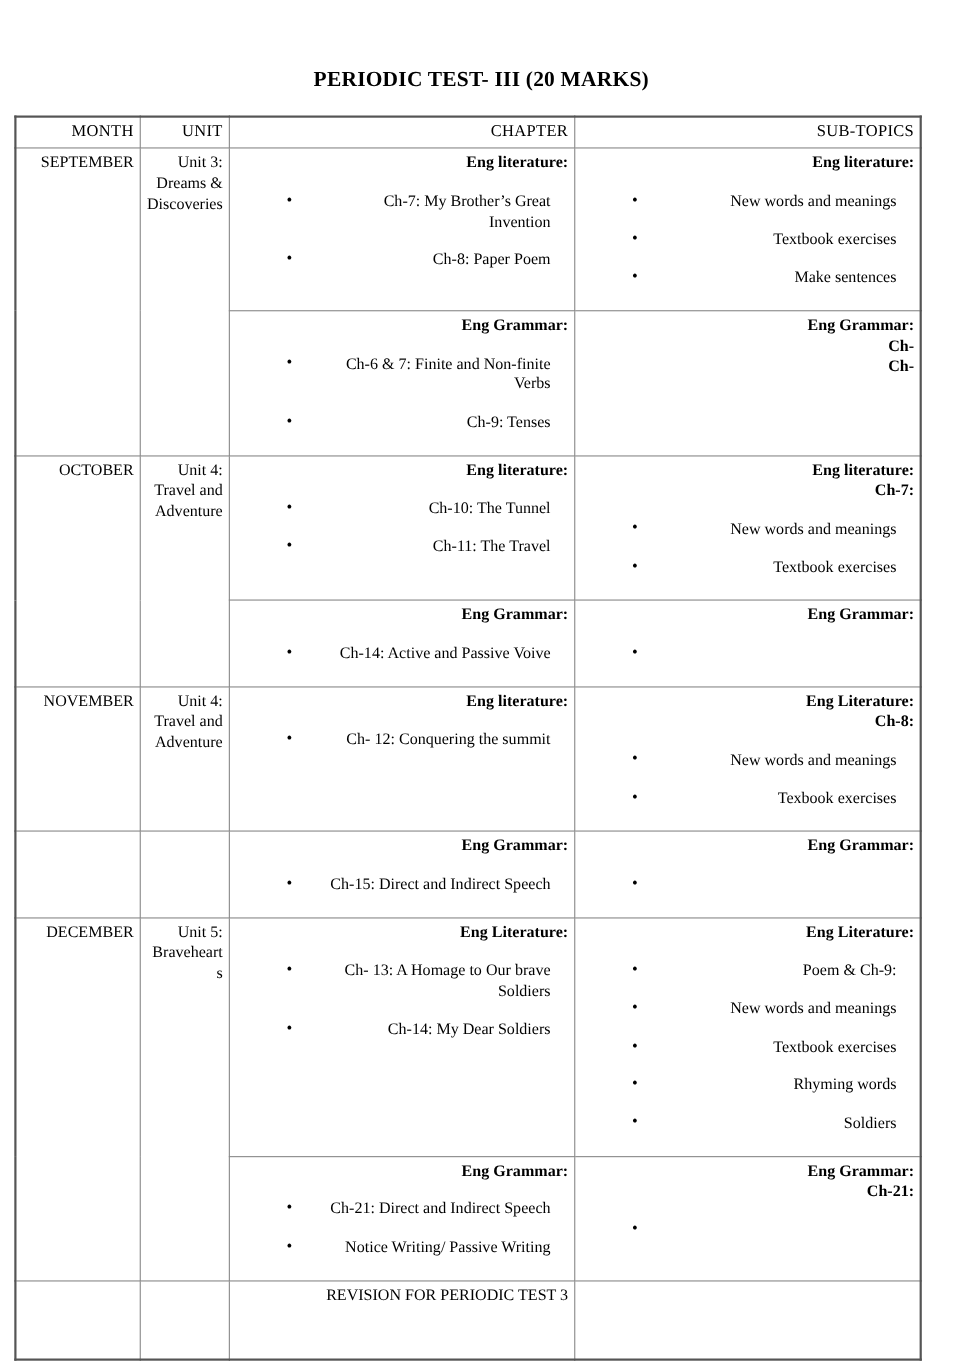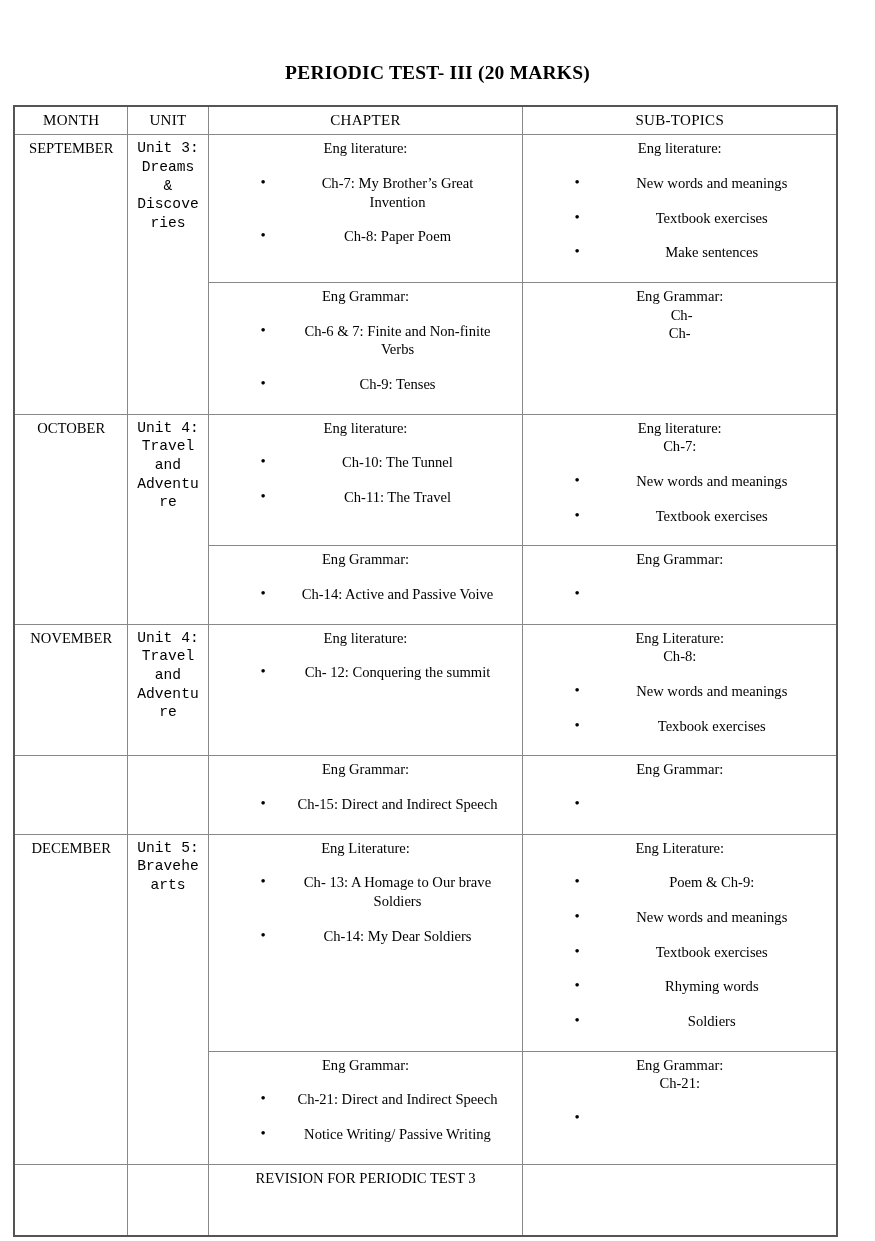--- a/index.html
+++ b/index.html
@@ -41,21 +41,21 @@
     border-collapse: collapse;
     table-layout: fixed;
     font-size: 14.6px;
     line-height: 1.28;
   }
   table.syllabus td, table.syllabus th {
     border: 1px solid #888888;
     vertical-align: top;
     padding: 4px 5px 4px 6px;
     font-weight: normal;
-    text-align: center;
+    text-align: right;
     word-wrap: break-word;
     overflow-wrap: break-word;
     word-break: break-word;
   }
   
   table.syllabus {
     border: 2px solid #555555;
   }
   col.c-month  { width: 113px; }
   col.c-unit   { width: 81px; }
@@ -70,21 +70,20 @@
     padding-bottom: 7px;
     letter-spacing: 0.3px;
   }
   td.month-cell {
     text-align: center;
     padding-top: 5px;
     margin-left: 44px;
   }
   td.unit-cell {
     padding-top: 5px;
-    font-family: Liberation Mono, monospace;
   }
   ul.bullets {
     margin: 0;
     padding: 0;
     list-style: none;
   }
   ul.bullets li {
     position: relative;
     padding-left: 64px;
     margin: 16px;
@@ -98,20 +97,21 @@
     font-size: 15px;
   }
   ul.bullets li.empty-bullet {
     min-height: 18.6px;
   }
   .plain-line {
     white-space: pre-wrap;
   }
   .cell-head {
     display: block;
+    font-weight: bold;
   }
   td.tall-pad { padding-bottom: 10px; }
 </style>
 </head>
 <body>
 
 <div class="page">
 
   <div class="doc-title">PERIODIC TEST- III (20 MARKS)</div>
 

